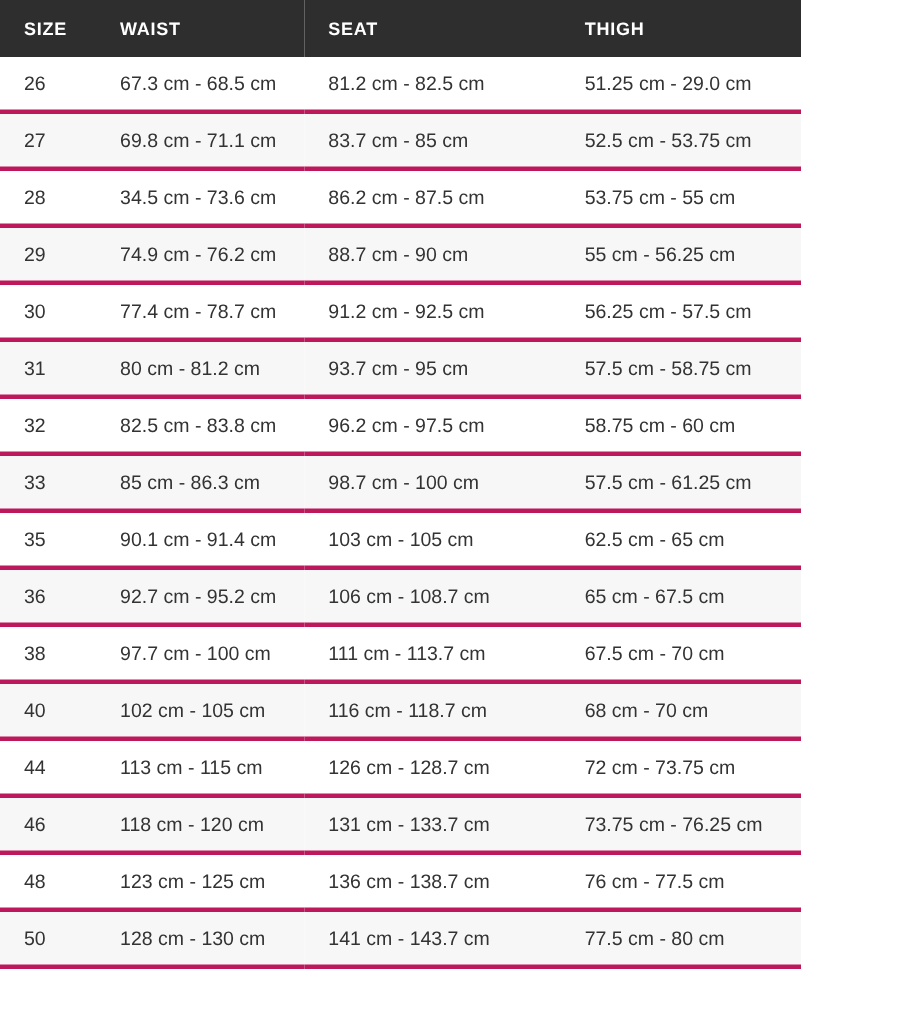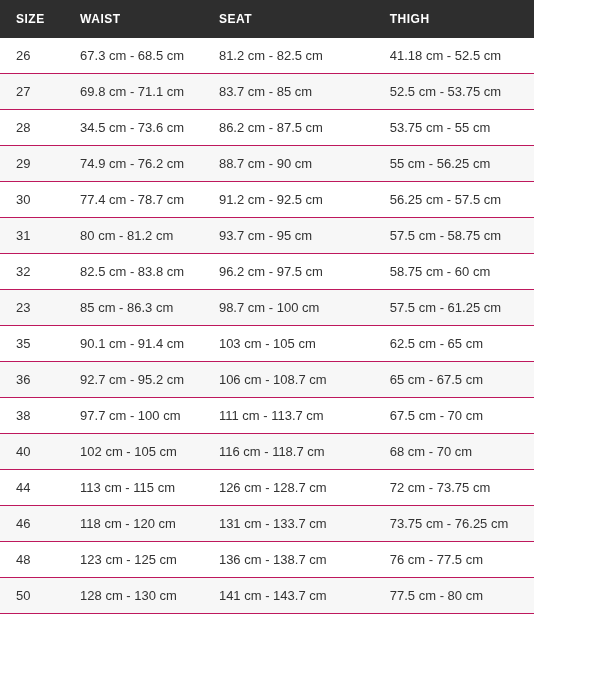--- a/index.html
+++ b/index.html
@@ -28,21 +28,21 @@
     thead th {
       text-align: left;
       padding: 12px 16px;
       font-size: 12px;
       font-weight: 700;
       letter-spacing: 0.5px;
       text-transform: uppercase;
     }
 
     tbody tr {
-      border-bottom: 1px solid #be185d;
+      border-bottom: 3px solid #be185d;
       border-radius: 11px;
     }
 
     tbody tr:nth-child(even) {
       background-color: #f7f7f7;
     }
 
     tbody tr:nth-child(odd) {
       background-color: #ffffff;
     }
@@ -68,21 +68,21 @@
       <th class="col-waist">WAIST</th>
       <th class="col-seat">SEAT</th>
       <th class="col-thigh">THIGH</th>
     </tr>
   </thead>
   <tbody id="table-body">
   <tr>
         <td>26</td>
         <td>67.3 cm - 68.5 cm</td>
         <td>81.2 cm - 82.5 cm</td>
-        <td>41.18 cm - 52.5 cm</td>
+        <td>51.25 cm - 29.0 cm</td>
       </tr>
       <tr>
         <td>27</td>
         <td>69.8 cm - 71.1 cm</td>
         <td>83.7 cm - 85 cm</td>
         <td>52.5 cm - 53.75 cm</td>
       </tr>
       <tr>
         <td>28</td>
         <td>34.5 cm - 73.6 cm</td>
@@ -107,21 +107,21 @@
         <td>93.7 cm - 95 cm</td>
         <td>57.5 cm - 58.75 cm</td>
       </tr>
       <tr>
         <td>32</td>
         <td>82.5 cm - 83.8 cm</td>
         <td>96.2 cm - 97.5 cm</td>
         <td>58.75 cm - 60 cm</td>
       </tr>
       <tr>
-        <td>23</td>
+        <td>33</td>
         <td>85 cm - 86.3 cm</td>
         <td>98.7 cm - 100 cm</td>
         <td>57.5 cm - 61.25 cm</td>
       </tr>
       <tr>
         <td>35</td>
         <td>90.1 cm - 91.4 cm</td>
         <td>103 cm - 105 cm</td>
         <td>62.5 cm - 65 cm</td>
       </tr>

